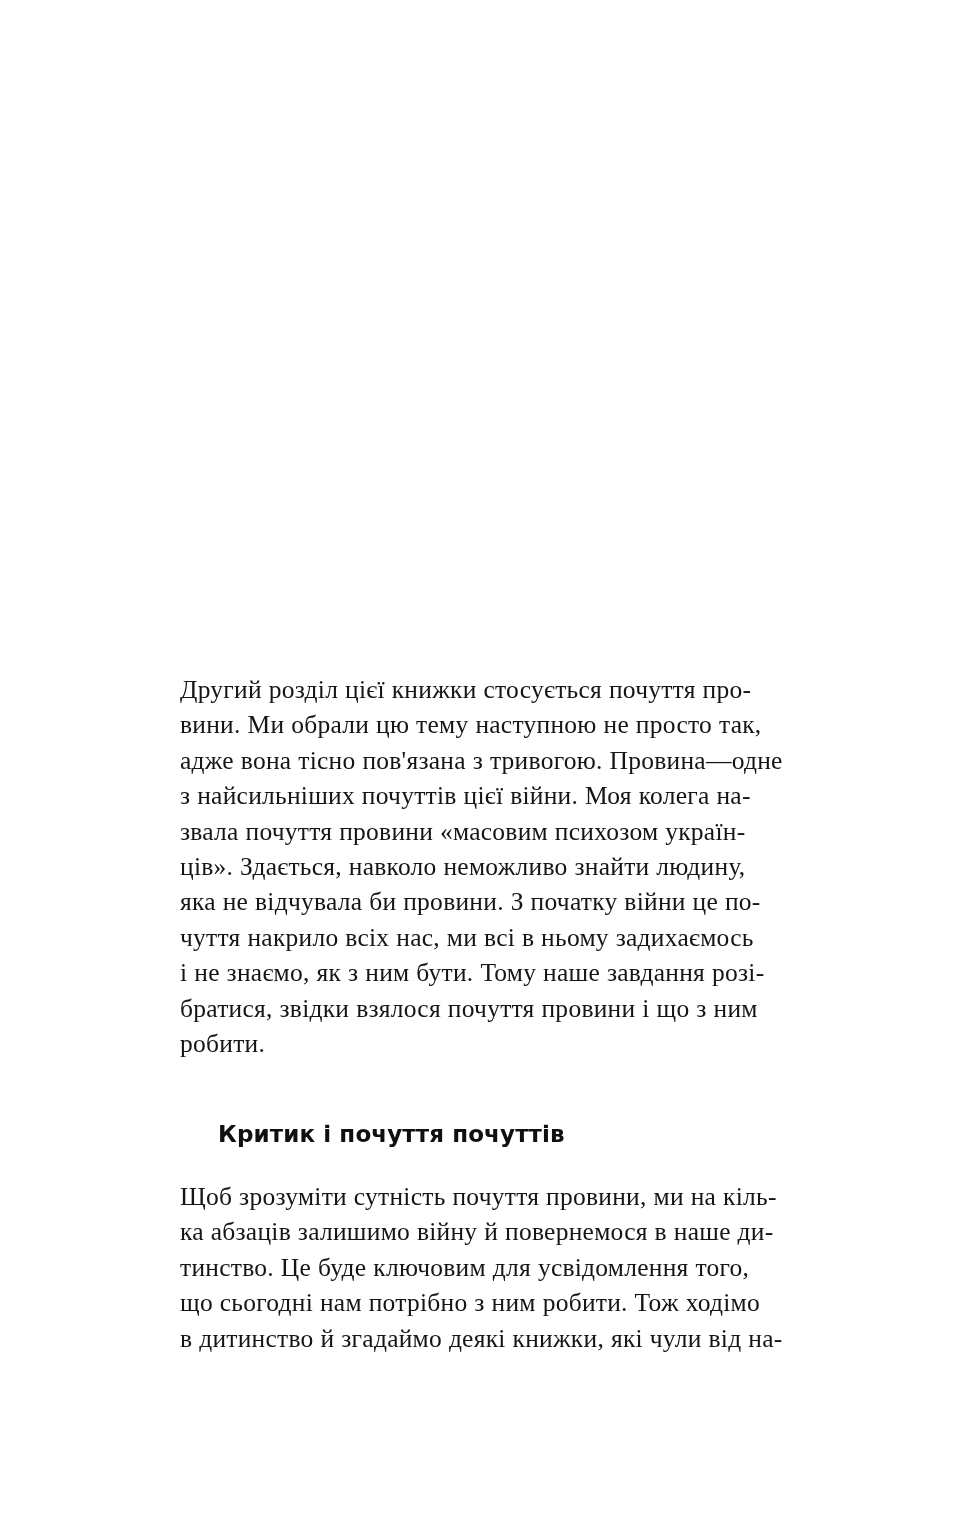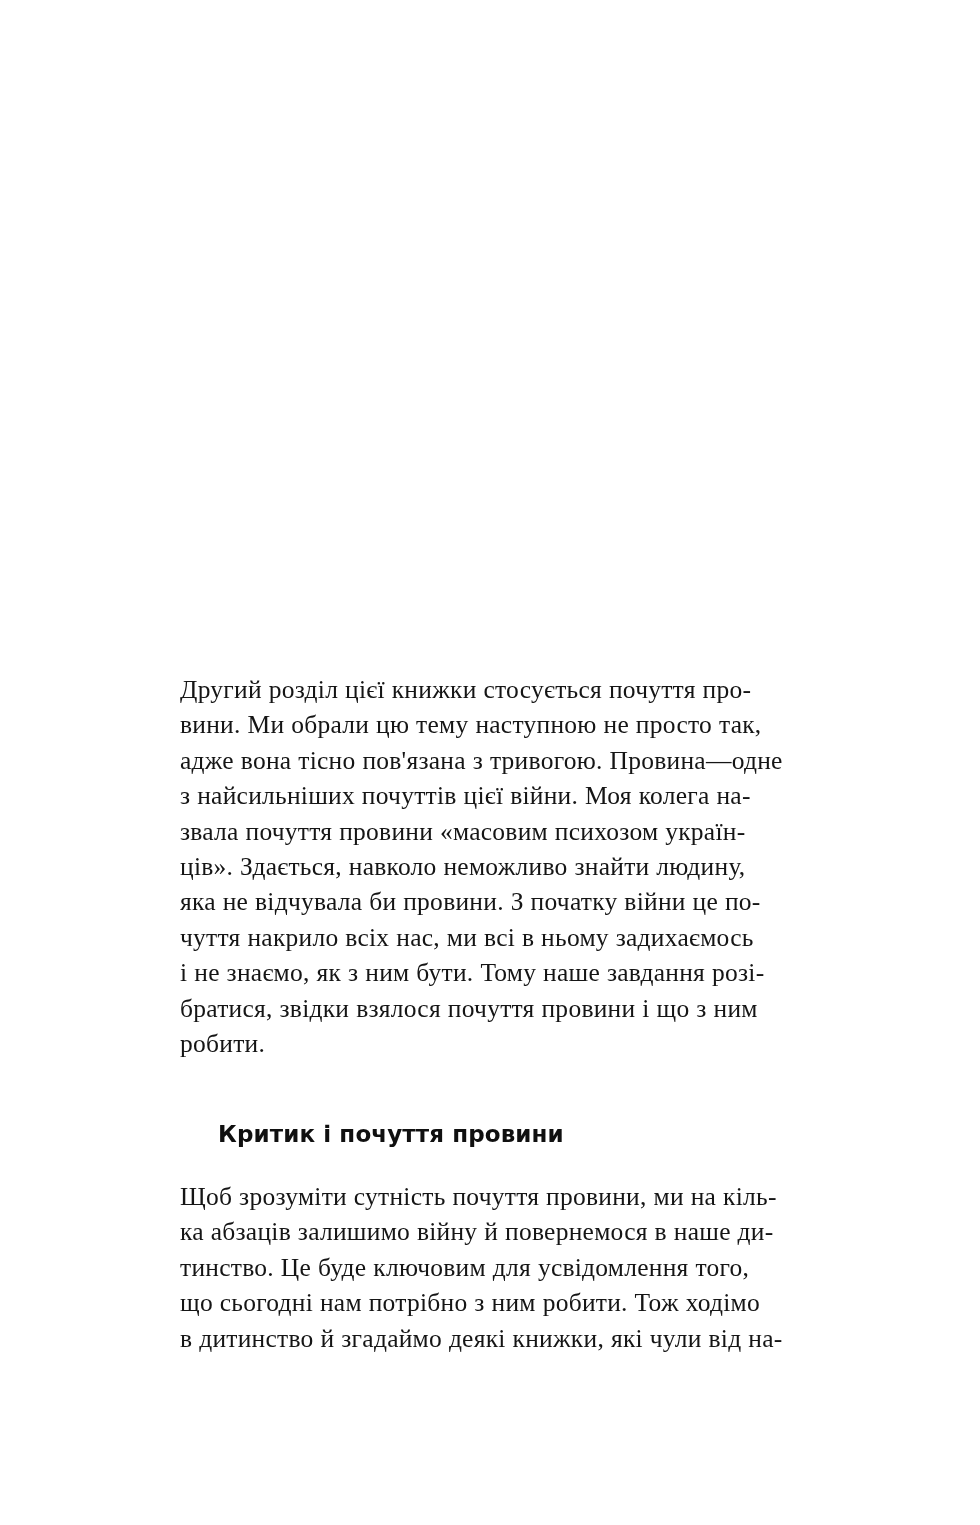--- a/index.html
+++ b/index.html
@@ -76,21 +76,21 @@
 звала почуття провини «масовим психозом україн-
 ців». Здається, навколо неможливо знайти людину,
 яка не відчувала би провини. З початку війни це по-
 чуття накрило всіх нас, ми всі в ньому задихаємось
 і не знаємо, як з ним бути. Тому наше завдання розі-
 братися, звідки взялося почуття провини і що з ним
 робити.</p>
 
     <div id="gap-after-p1"></div>
 
-    <h2 class="section-heading">Критик і почуття провини</h2>
+    <h2 class="section-heading">Критик і почуття почуттів</h2>
 
     <div id="gap-after-heading"></div>
 
     <p class="para">Щоб зрозуміти сутність почуття провини, ми на кіль-
 ка абзаців залишимо війну й повернемося в наше ди-
 тинство. Це буде ключовим для усвідомлення того,
 що сьогодні нам потрібно з ним робити. Тож ходімо
 в дитинство й згадаймо деякі книжки, які чули від на-</p>
 
   </div>

